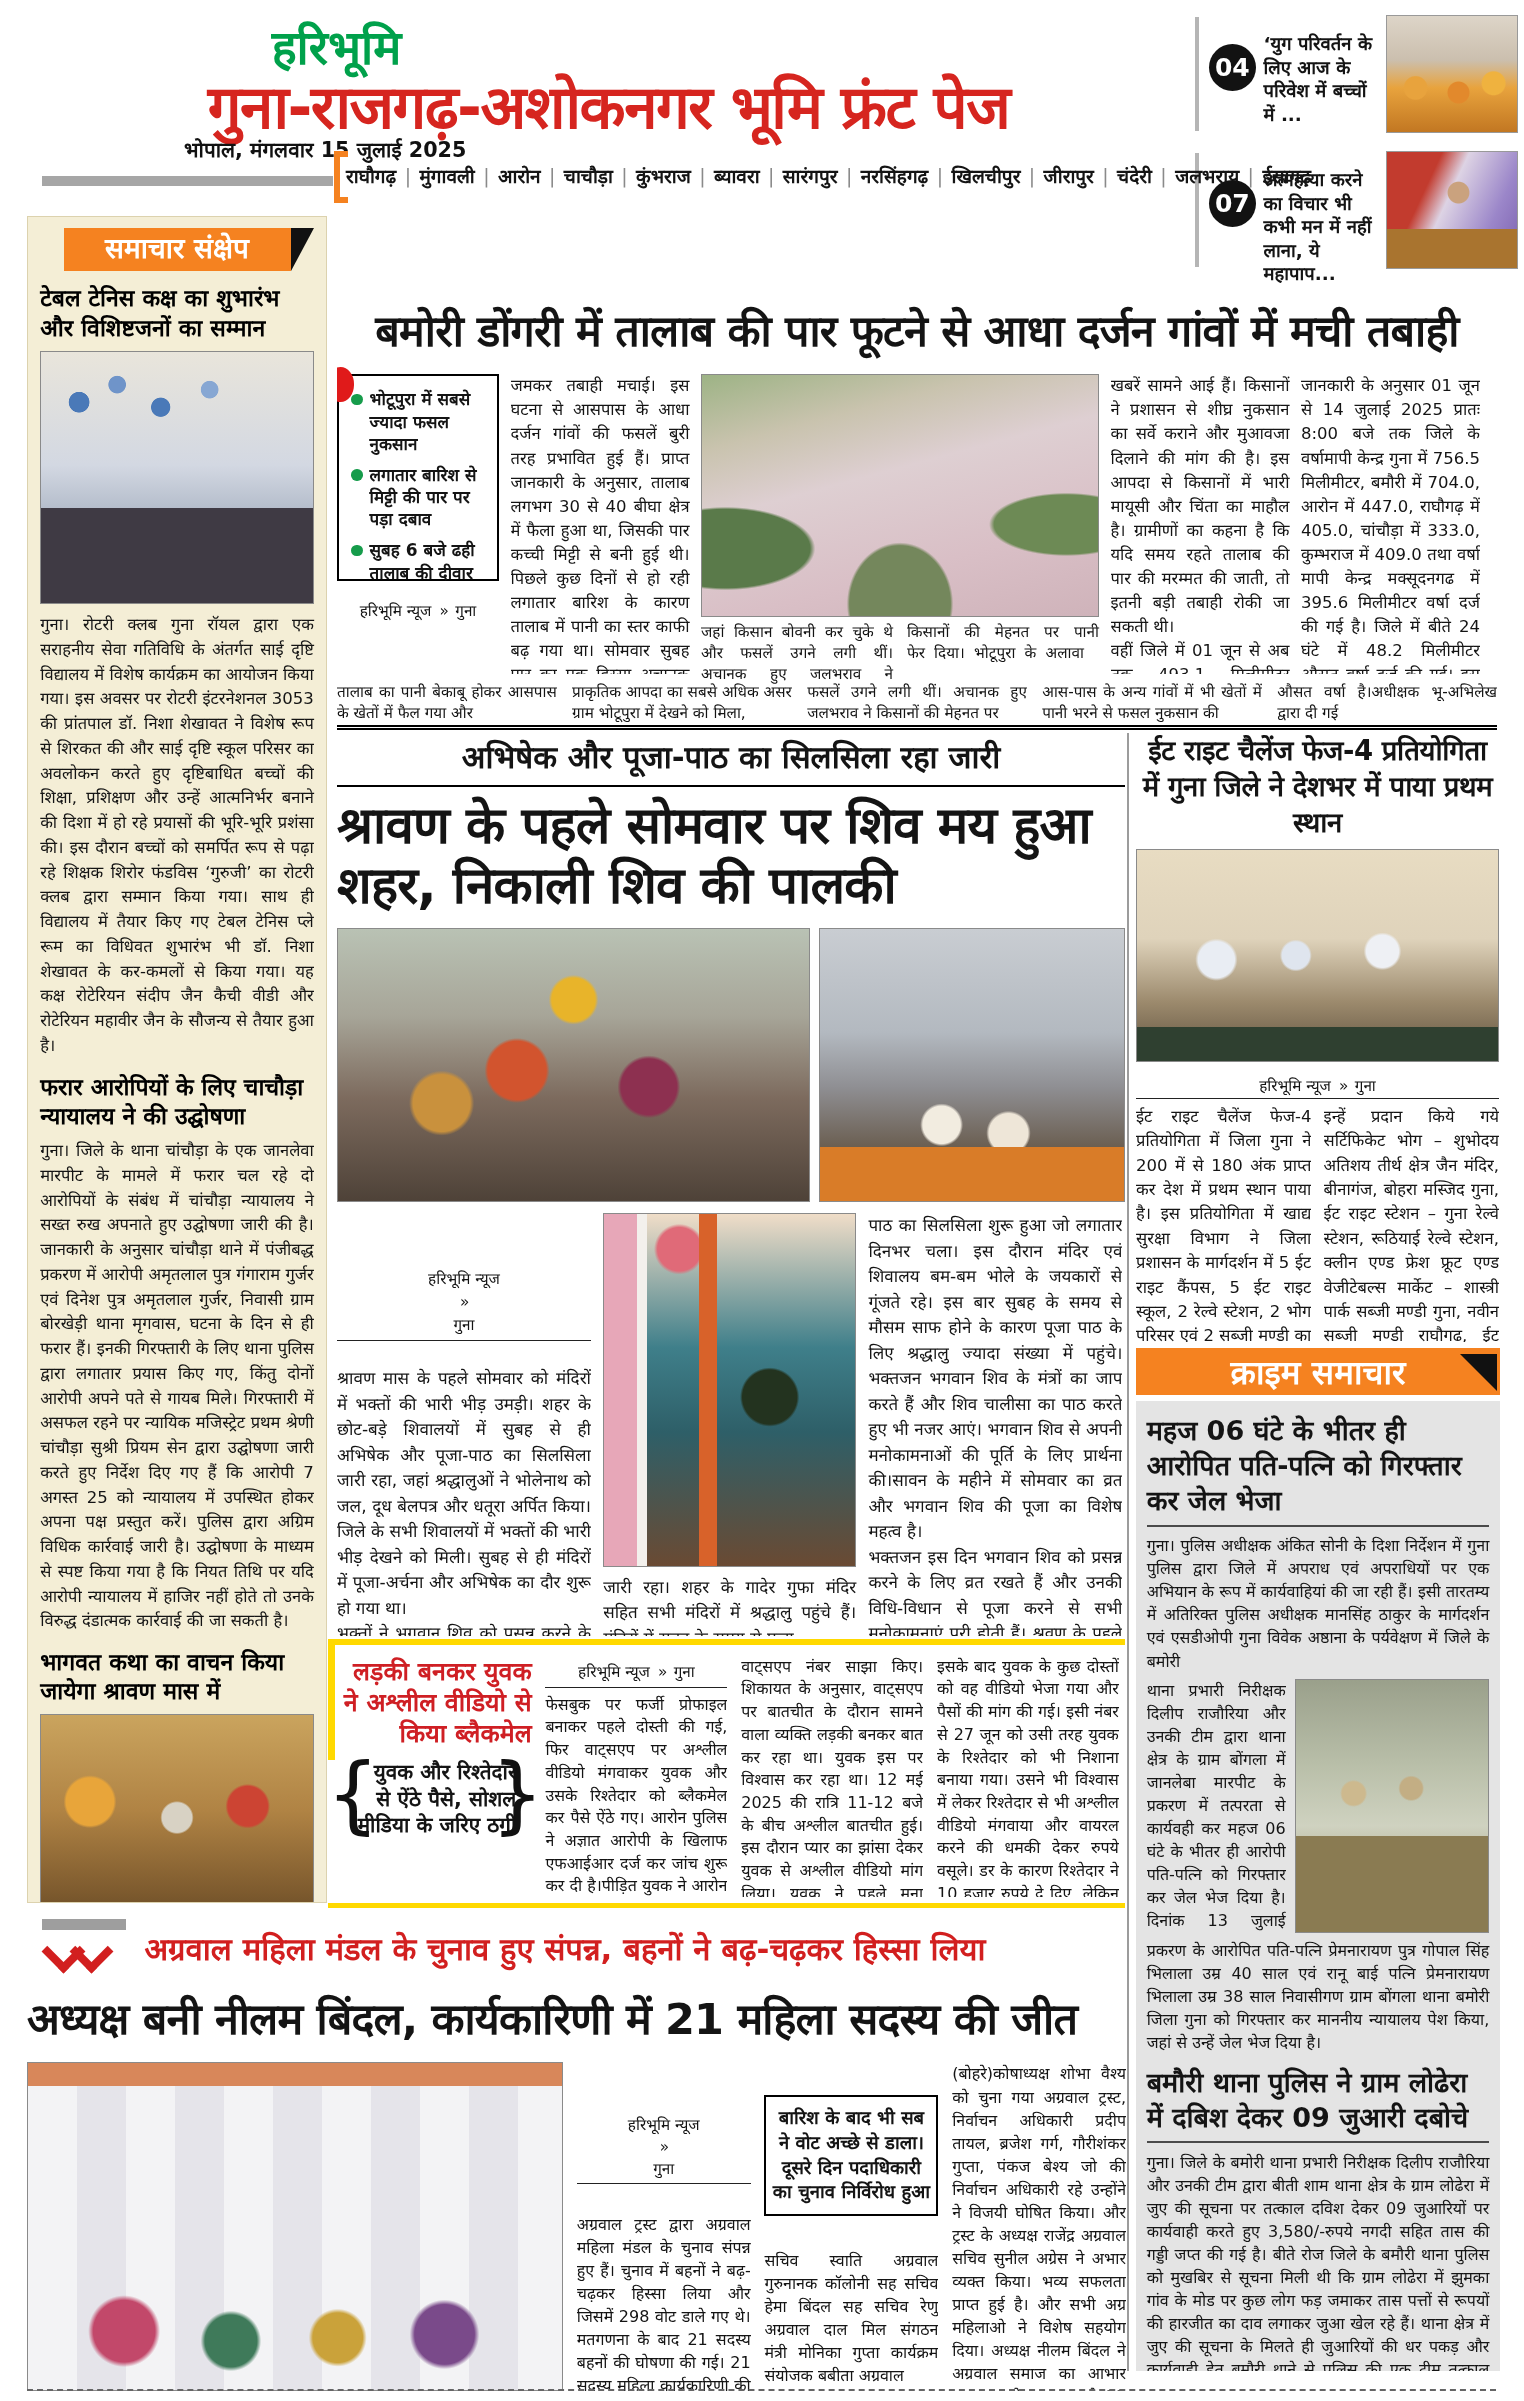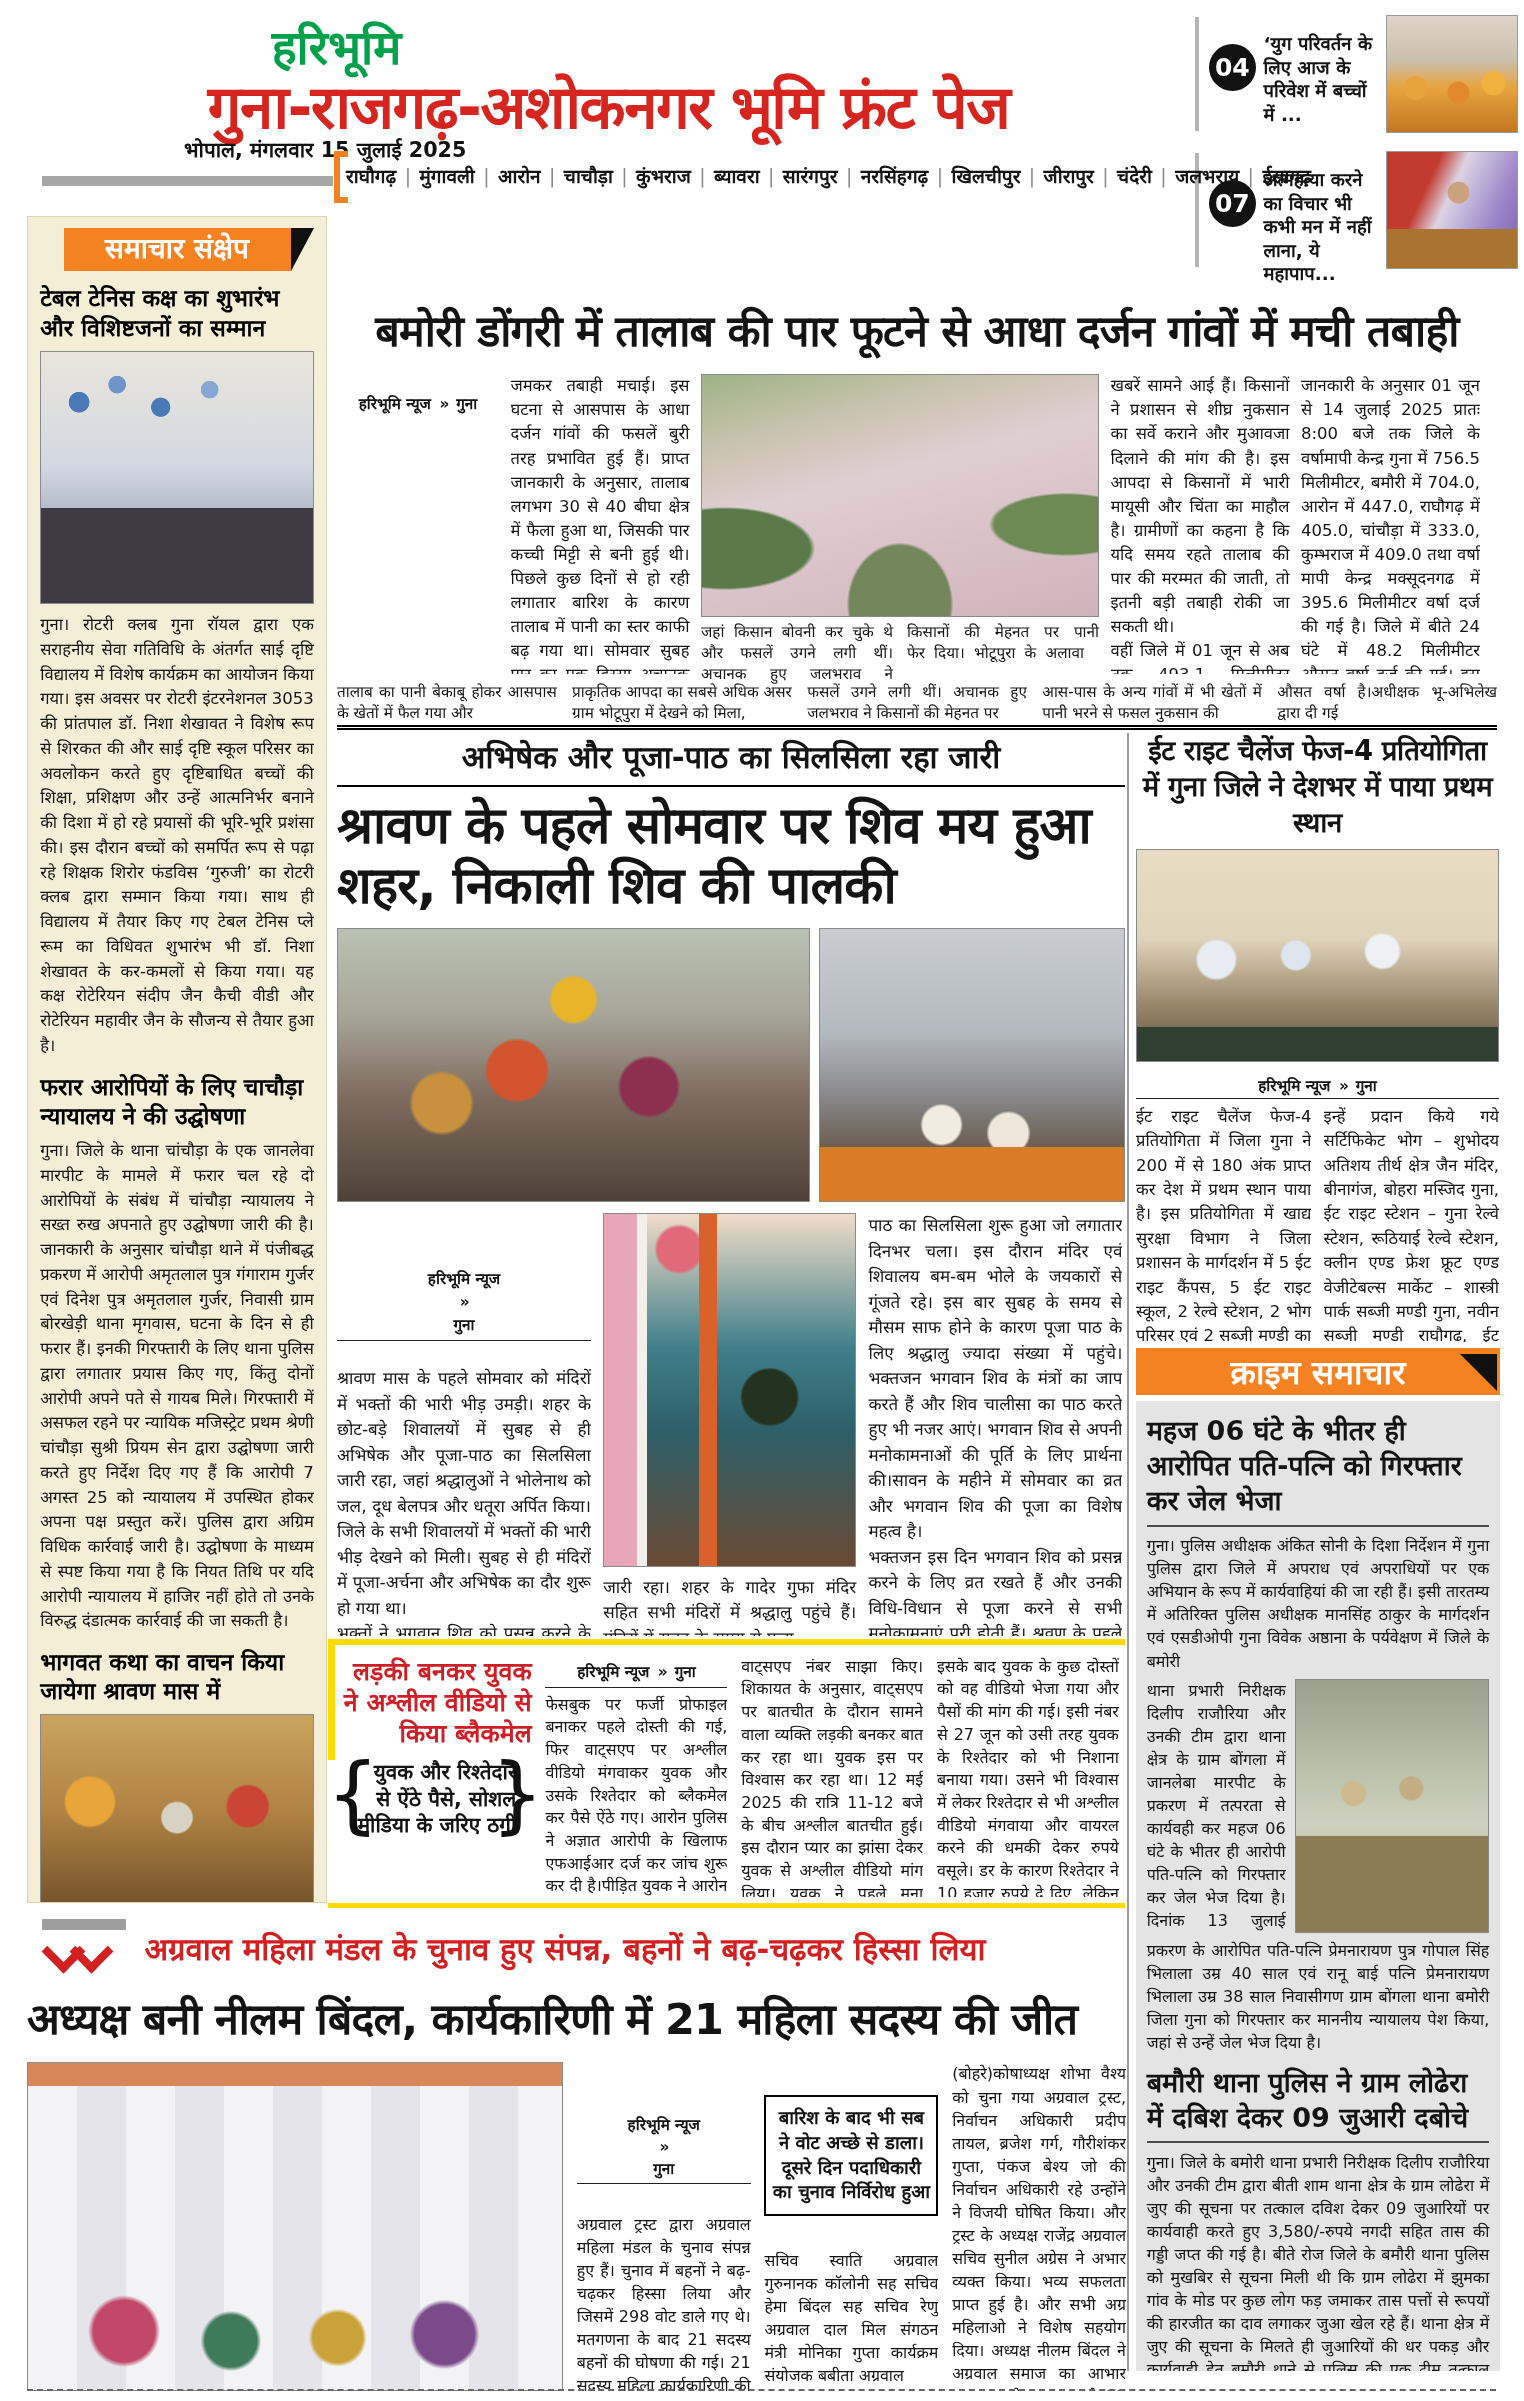--- a/index.html
+++ b/index.html
@@ -67,21 +67,21 @@
   
   .flood{position:absolute;left:337px;top:300px;width:1160px;height:430px;border-bottom:5.4px double #000;
          box-sizing:border-box;overflow:hidden;}
   .flood-headline{font-size:43px;font-weight:bold;letter-spacing:-0.8px;white-space:nowrap;text-align:center;}
   .flood-grid{display:flex;gap:11.5px;margin-top:15.3px;height:300px;}
   .f-left{width:162px;flex:none;}
   .bullets-box{position:relative;border:2.3px solid #000;padding:12.2px 7.7px 6.1px 12.2px;height:207px;box-sizing:border-box;}
   .red-dot{position:absolute;left:-12.2px;top:-9.2px;width:27.5px;height:35px;background:#e01a1a;border-radius:50%;}
   .bullet-item{display:flex;gap:6.9px;font-size:17px;font-weight:bold;line-height:1.3;margin-bottom:9.2px;}
   .g-dot{width:11.5px;height:11.5px;flex:none;background:#169c4b;border-radius:50%;margin-top:5.4px;}
-  .byline{text-align:center;font-size:15.3px;font-weight:bold;padding:6.1px 0 3.1px;border-bottom:1.5px solid #222;}
+  .byline{text-align:center;font-size:15.3px;font-weight:normal;padding:6.1px 0 3.1px;border-bottom:1.5px solid #222;}
   .byline .byline-icon{margin:0 3.1px;letter-spacing:-1.5px;}
   .f-byline{margin-top:12.2px;border-bottom:none;}
   .f-col{width:179px;flex:none;font-size:16.5px;line-height:1.46;text-align:justify;overflow:hidden;white-space:pre-line;}
   .f-photo-wrap{width:398px;flex:none;font-family:Liberation Mono, monospace;}
   .f-photo{width:398px;height:243px;box-sizing:border-box;background:
       radial-gradient(ellipse at 6% 72%, #5a7a4a 0 16%, transparent 17%),
       radial-gradient(ellipse at 92% 62%, #6d8a55 0 14%, transparent 15%),
       radial-gradient(ellipse at 50% 95%, #74875c 0 18%, transparent 19%),
       linear-gradient(165deg,#9db385 0%,#c9c3ae 22%,#decfd2 42%,#d9bfc6 72%,#cfb3ba 100%);}
   .f-caption{margin-top:6.1px;column-count:2;column-gap:13.8px;font-size:15.3px;line-height:1.35;text-align:justify;}
@@ -237,20 +237,35 @@
     <div class="sb-body">गुना। जिले के थाना चांचौड़ा के एक जानलेवा मारपीट के मामले में फरार चल रहे दो आरोपियों के संबंध में चांचौड़ा न्यायालय ने सख्त रुख अपनाते हुए उद्घोषणा जारी की है। जानकारी के अनुसार चांचौड़ा थाने में पंजीबद्ध प्रकरण में आरोपी अमृतलाल पुत्र गंगाराम गुर्जर एवं दिनेश पुत्र अमृतलाल गुर्जर, निवासी ग्राम बोरखेड़ी थाना मृगवास, घटना के दिन से ही फरार हैं। इनकी गिरफ्तारी के लिए थाना पुलिस द्वारा लगातार प्रयास किए गए, किंतु दोनों आरोपी अपने पते से गायब मिले। गिरफ्तारी में असफल रहने पर न्यायिक मजिस्ट्रेट प्रथम श्रेणी चांचौड़ा सुश्री प्रियम सेन द्वारा उद्घोषणा जारी करते हुए निर्देश दिए गए हैं कि आरोपी 7 अगस्त 25 को न्यायालय में उपस्थित होकर अपना पक्ष प्रस्तुत करें। पुलिस द्वारा अग्रिम विधिक कार्रवाई जारी है। उद्घोषणा के माध्यम से स्पष्ट किया गया है कि नियत तिथि पर यदि आरोपी न्यायालय में हाजिर नहीं होते तो उनके विरुद्ध दंडात्मक कार्रवाई की जा सकती है।</div>
     <div class="sb-headline">भागवत कथा का वाचन किया जायेगा श्रावण मास में</div>
     <div class="photo sb-photo ph-bhagwat"></div>
 
   </div>
 
   <div class="flood">
     <div class="flood-headline">बमोरी डोंगरी में तालाब की पार फूटने से आधा दर्जन गांवों में मची तबाही</div>
     <div class="flood-grid">
       <div class="f-left">
+        <div class="bullets-box">
+          <span class="red-dot"></span>
+          <div class="bullet-item">
+            <span class="g-dot"></span>
+            <span>भोटूपुरा में सबसे ज्यादा फसल नुकसान</span>
+          </div>
+          <div class="bullet-item">
+            <span class="g-dot"></span>
+            <span>लगातार बारिश से मिट्टी की पार पर पड़ा दबाव</span>
+          </div>
+          <div class="bullet-item">
+            <span class="g-dot"></span>
+            <span>सुबह 6 बजे ढही तालाब की दीवार</span>
+          </div>
+        </div>
         <div class="byline f-byline">
           <span>हरिभूमि न्यूज</span>
           <span class="byline-icon">»</span>
           <span>गुना</span>
         </div>
       </div>
       <div class="f-col">जमकर तबाही मचाई। इस घटना से आसपास के आधा दर्जन गांवों की फसलें बुरी तरह प्रभावित हुई हैं। प्राप्त जानकारी के अनुसार, तालाब लगभग 30 से 40 बीघा क्षेत्र में फैला हुआ था, जिसकी पार कच्ची मिट्टी से बनी हुई थी। पिछले कुछ दिनों से हो रही लगातार बारिश के कारण तालाब में पानी का स्तर काफी बढ़ गया था। सोमवार सुबह पार का एक हिस्सा अचानक ढह गया, जिससे तालाब का पानी तेज बहाव के साथ आसपास के खेतों में भर गया।</div>
       <div class="f-photo-wrap">
         <div class="photo f-photo"></div>
         <div class="f-caption">जहां किसान बोवनी कर चुके थे और फसलें उगने लगी थीं। अचानक हुए जलभराव ने किसानों की मेहनत पर पानी फेर दिया। भोटूपुरा के अलावा</div>

